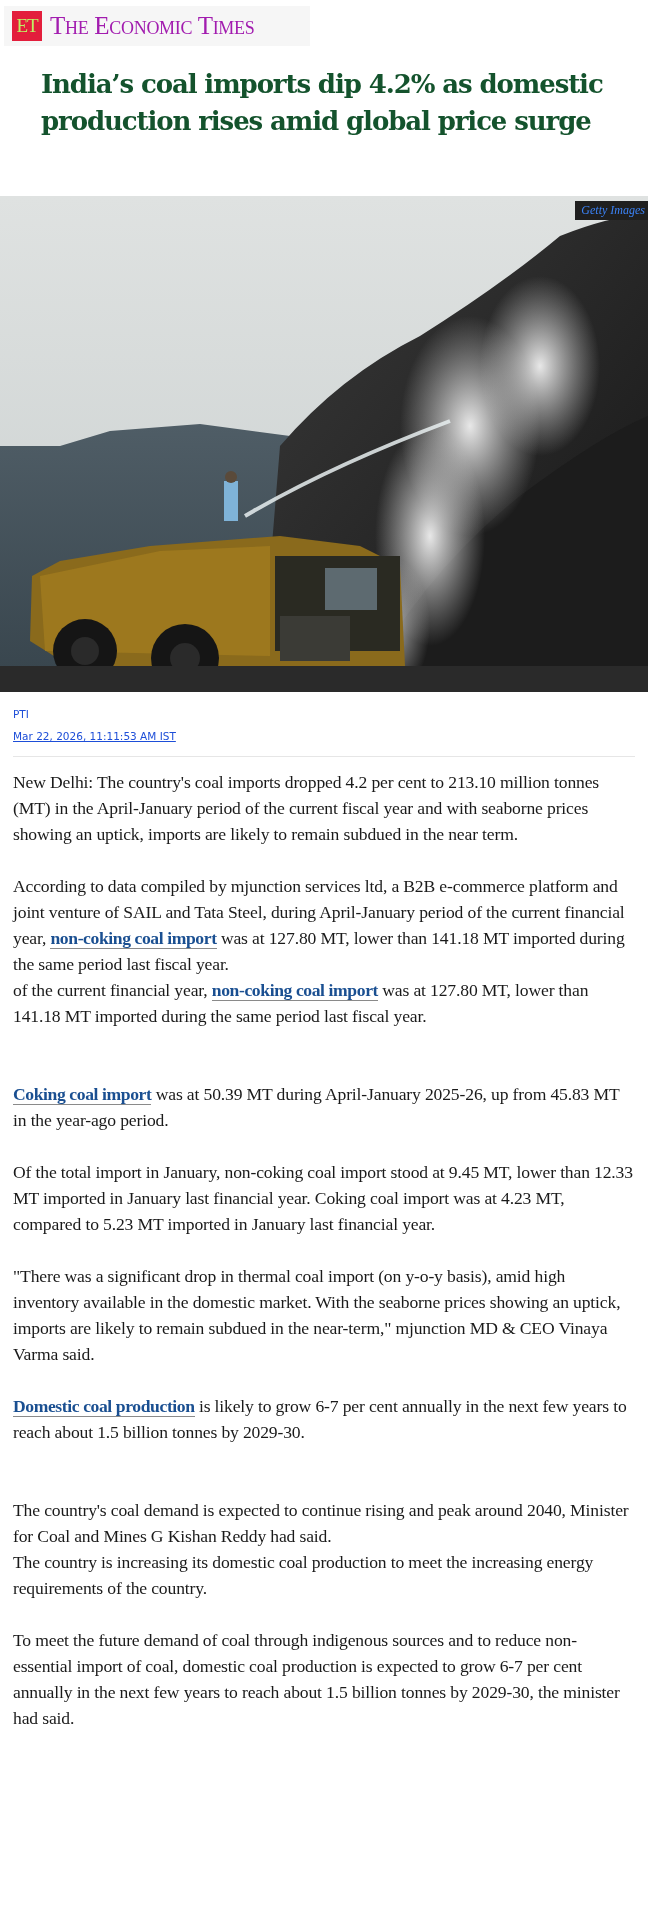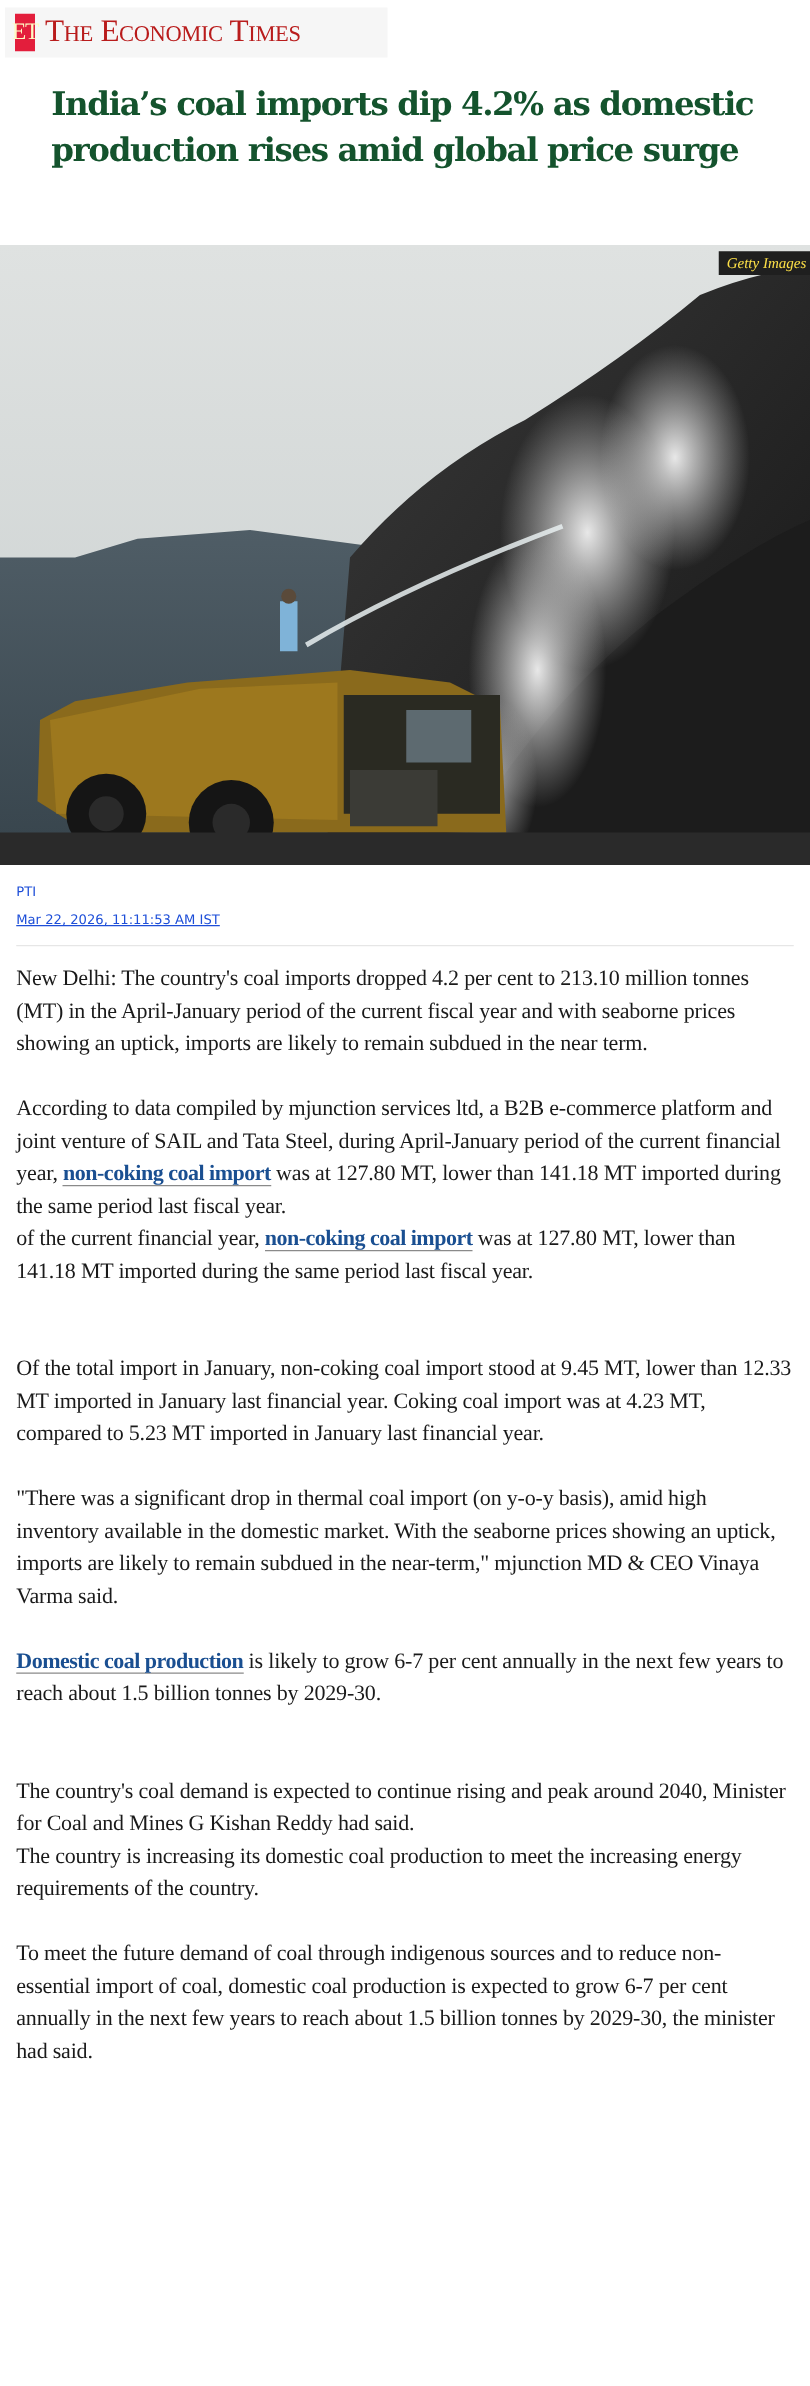--- a/index.html
+++ b/index.html
@@ -1,28 +1,28 @@
 <!DOCTYPE html>
 <html><head>
 <meta charset="utf-8">
 <style>
   * { box-sizing: border-box; margin: 0; padding: 0; }
   html, body { width: 648px; background: #ffffff; }
   body { font-family: "Liberation Serif", "DejaVu Serif", serif; color: #1a1a1a; overflow-x: hidden; }
 
   .masthead { height: 52px; padding: 6px 0 0 4px; }
   .masthead-inner { display: inline-flex; align-items: center; background: #f6f6f6; height: 40px; padding: 0 16px 0 8px; width: 306px; }
-  .et-badge { width: 16px; height: 30px; background: #e31e3c; color: #fef9c3; font-family: "Liberation Serif", serif; font-size: 19px; display: flex; align-items: center; justify-content: center; letter-spacing: -1px; margin-right: 8px; }
-  .brand { font-family: "Liberation Serif", serif; font-size: 25px; color: #b91c1c; letter-spacing: -0.3px; font-variant: small-caps; white-space: nowrap; }
+  .et-badge { width: 30px; height: 30px; background: #e31e3c; color: #bef264; font-family: "Liberation Serif", serif; font-size: 19px; display: flex; align-items: center; justify-content: center; letter-spacing: -1px; margin-right: 8px; }
+  .brand { font-family: "Liberation Serif", serif; font-size: 25px; color: #a21caf; letter-spacing: -0.3px; font-variant: small-caps; white-space: nowrap; }
 
   .headline { font-family: "DejaVu Serif", serif; font-weight: bold; font-size: 26px; line-height: 37px; color: #14532d; padding: 14px 12px 0 12px; letter-spacing: -1.1px; height: 144px; margin-left: 29px; }
 
   .hero { position: relative; width: 648px; height: 496px; overflow: hidden; background: #cfd3d3; }
   .hero svg { display: block; }
-  .credit { position: absolute; right: 0; top: 5px; background: #1f1f1f; color: #fde047; font-style: italic; font-family: "Liberation Serif", serif; font-size: 12px; padding: 2px 3px 2px 6px; }
+  .credit { position: absolute; right: 0; top: 5px; background: #1f1f1f; color: #3b82f6; font-style: italic; font-family: "Liberation Serif", serif; font-size: 12px; padding: 2px 3px 2px 6px; }
 
   .meta { padding: 16px 13px 0 13px; font-family: "DejaVu Sans", sans-serif; color: #1d4ed8; }
   .meta .agency { font-size: 10.5px; height: 22px; }
   .meta .time { font-size: 10.5px; height: 18px; text-decoration: underline; }
   .meta-divider { margin: 8px 13px 0 13px; border-top: 1px solid #e6e6e6; }
 
   .article { padding: 12px 13px 20px 13px; font-family: "Liberation Serif", serif; font-size: 17.6px; line-height: 26px; color: #1a1a1a; letter-spacing: -0.15px; }
   .article p { margin-bottom: 26px; }
   .article p.tight { margin-bottom: 0; }
   .article .spacer { height: 26px; }
@@ -92,20 +92,21 @@
 <div class="meta-divider"></div>
 
 <article class="article">
   <p>New Delhi: The country's coal imports dropped 4.2 per cent to 213.10 million tonnes (MT) in the April-January period of the current fiscal year and with seaborne prices showing an uptick, imports are likely to remain subdued in the near term.</p>
 
 
   <p class="tight"><span>According to data compiled by mjunction services ltd, a B2B e-commerce platform and joint venture of SAIL and Tata Steel, during April-January period of the current financial year, </span><a>non-coking coal import</a><span> was at 127.80 MT, lower than 141.18 MT imported during the same period last fiscal year.</span></p>
   <p><span>of the current financial year, </span><a>non-coking coal import</a><span> was at 127.80 MT, lower than 141.18 MT imported during the same period last fiscal year.</span></p>
   <div class="spacer"></div>
 
+  <p><a>Coking coal import</a><span> was at 50.39 MT during April-January 2025-26, up from 45.83 MT in the year-ago period.</span></p>
 
 
   <p>Of the total import in January, non-coking coal import stood at 9.45 MT, lower than 12.33 MT imported in January last financial year. Coking coal import was at 4.23 MT, compared to 5.23 MT imported in January last financial year.</p>
 
   <p>"There was a significant drop in thermal coal import (on y-o-y basis), amid high inventory available in the domestic market. With the seaborne prices showing an uptick, imports are likely to remain subdued in the near-term," mjunction MD &amp; CEO Vinaya Varma said.</p>
 
   <p><a>Domestic coal production</a><span> is likely to grow 6-7 per cent annually in the next few years to reach about 1.5 billion tonnes by 2029-30.</span></p>
   <div class="spacer"></div>
 
   <p class="tight">The country's coal demand is expected to continue rising and peak around 2040, Minister for Coal and Mines G Kishan Reddy had said.</p>

